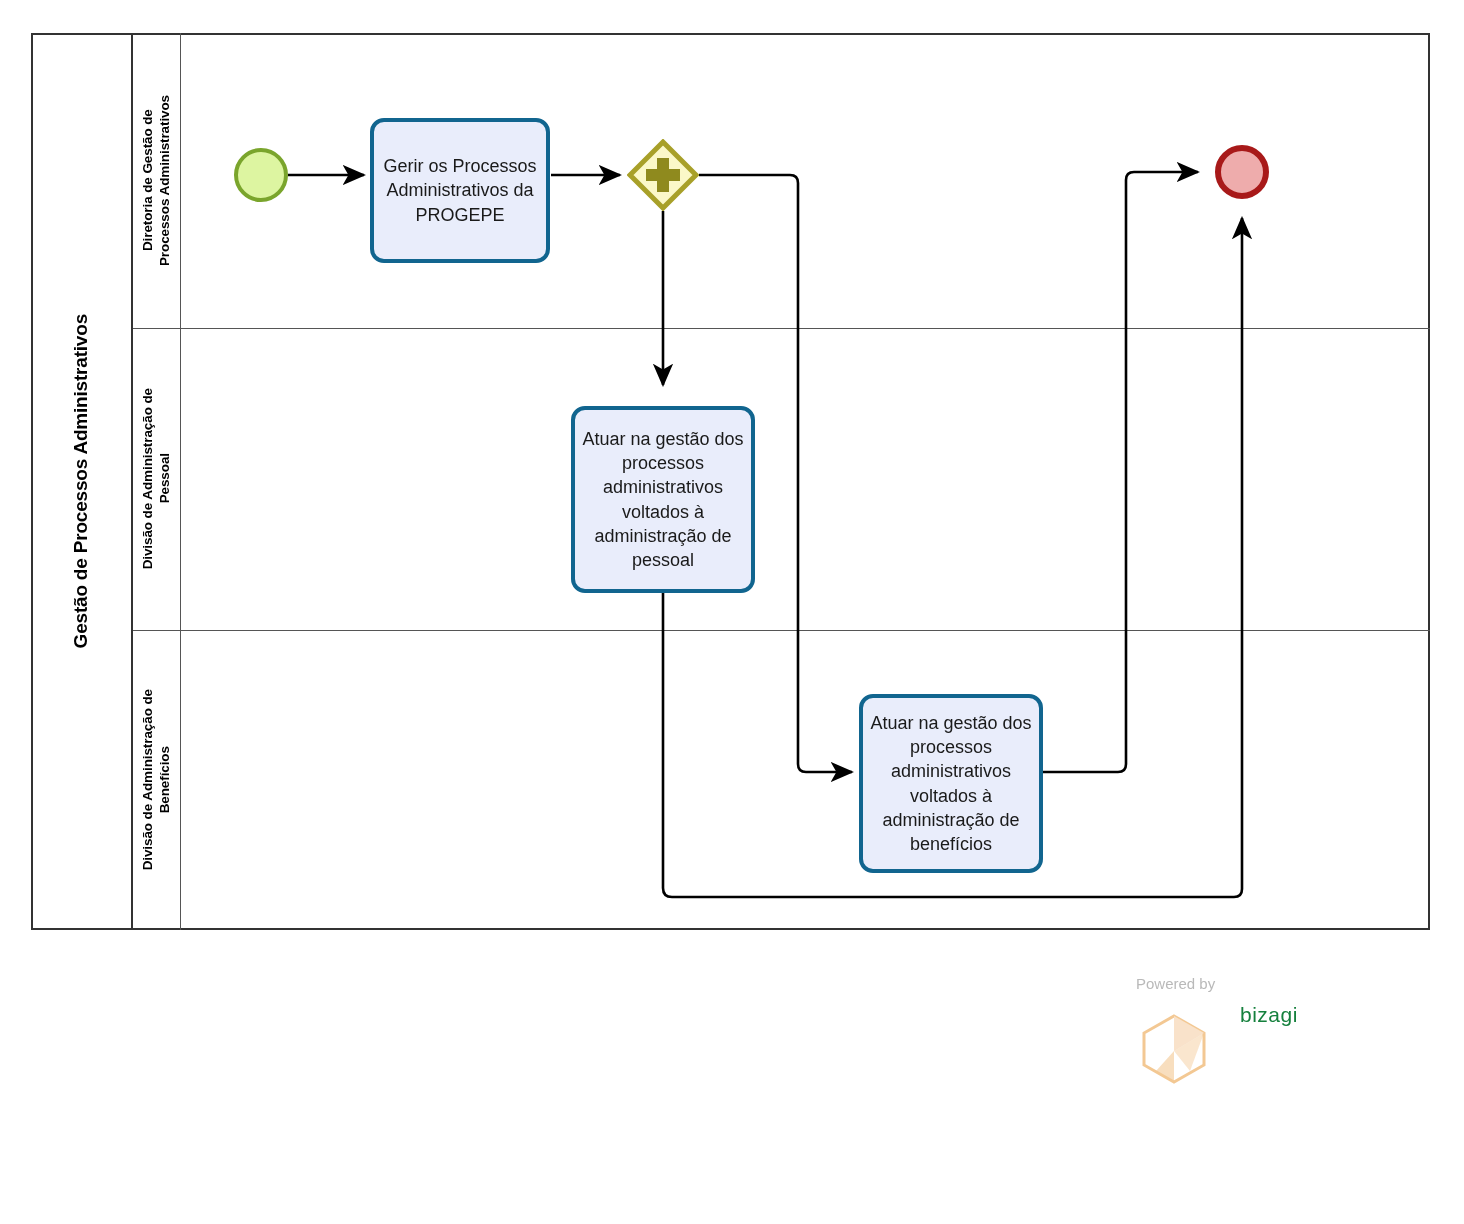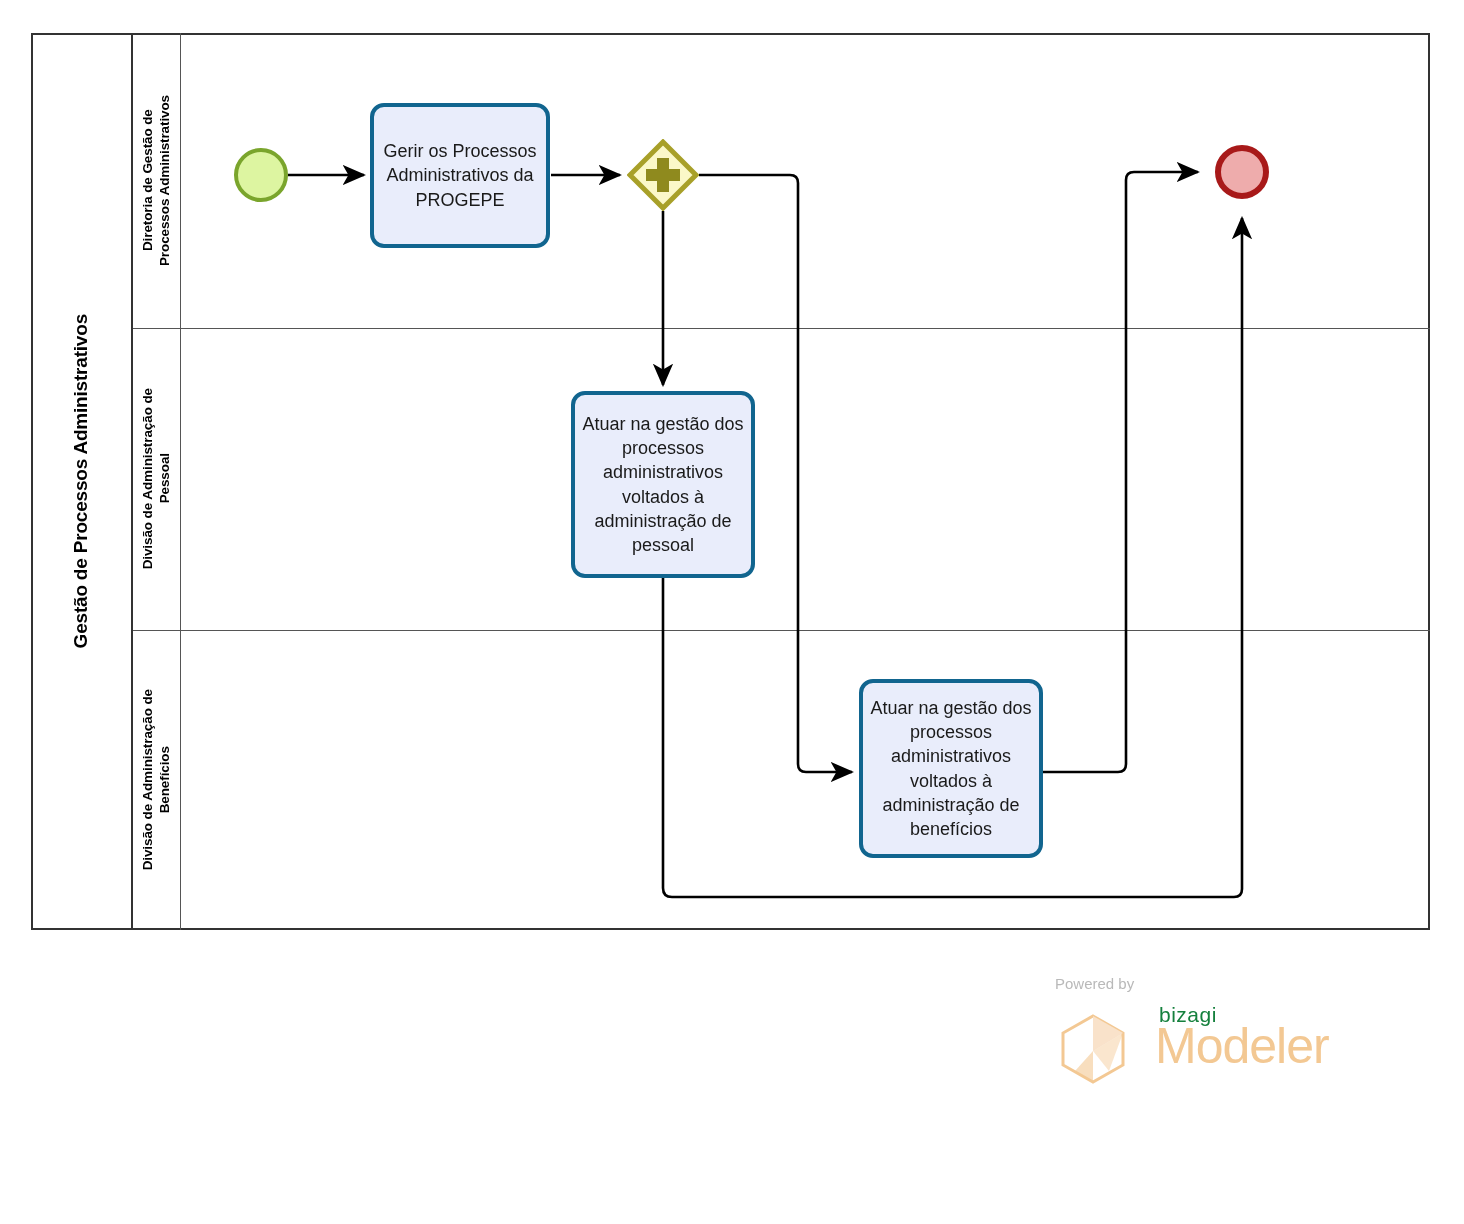--- a/index.html
+++ b/index.html
@@ -109,39 +109,40 @@
     border-radius: 14px;
     box-sizing: border-box;
     display: flex;
     align-items: center;
     justify-content: center;
     text-align: center;
     font-size: 18px;
     color: #1a1a1a;
     line-height: 1.35;
     padding: 4px 6px;
+    margin-top: 15px;
   }
   .gateway {
     position: absolute;
     width: 72px;
     height: 72px;
   }
   
   #connectors {
     position: absolute;
     left: 0;
     top: 0;
     width: 1464px;
     height: 1224px;
     pointer-events: none;
   }
   
   .bizagi {
     position: absolute;
-    left: 1047px;
+    left: 1128px;
     top: 975px;
     width: 280px;
     height: 100px;
   }
   .powered {
     position: absolute;
     left: 8px;
     top: 0px;
     font-size: 15px;
     color: #b9b9b9;
@@ -247,16 +248,15 @@
 
   <div class="bizagi">
     <div class="powered">Powered by</div>
     <svg class="bizagi-mark" viewBox="0 0 72 72" xmlns="http://www.w3.org/2000/svg">
       <polygon points="36,3 66,20 66,52 36,69 6,52 6,20" fill="none" stroke="#f3c893" stroke-width="3"></polygon>
       <polygon points="36,3 66,20 36,38" fill="#f9e2ca"></polygon>
       <polygon points="36,38 66,20 52,58" fill="#f3c893" opacity="0.45"></polygon>
       <polygon points="36,38 36,69 18,58" fill="#f3c893" opacity="0.6"></polygon>
     </svg>
     <div class="bizagi-word">bizagi</div>
-    <div class="modeler-word">Modeler</div>
   </div>
 
 </div>
 
 </body></html>

